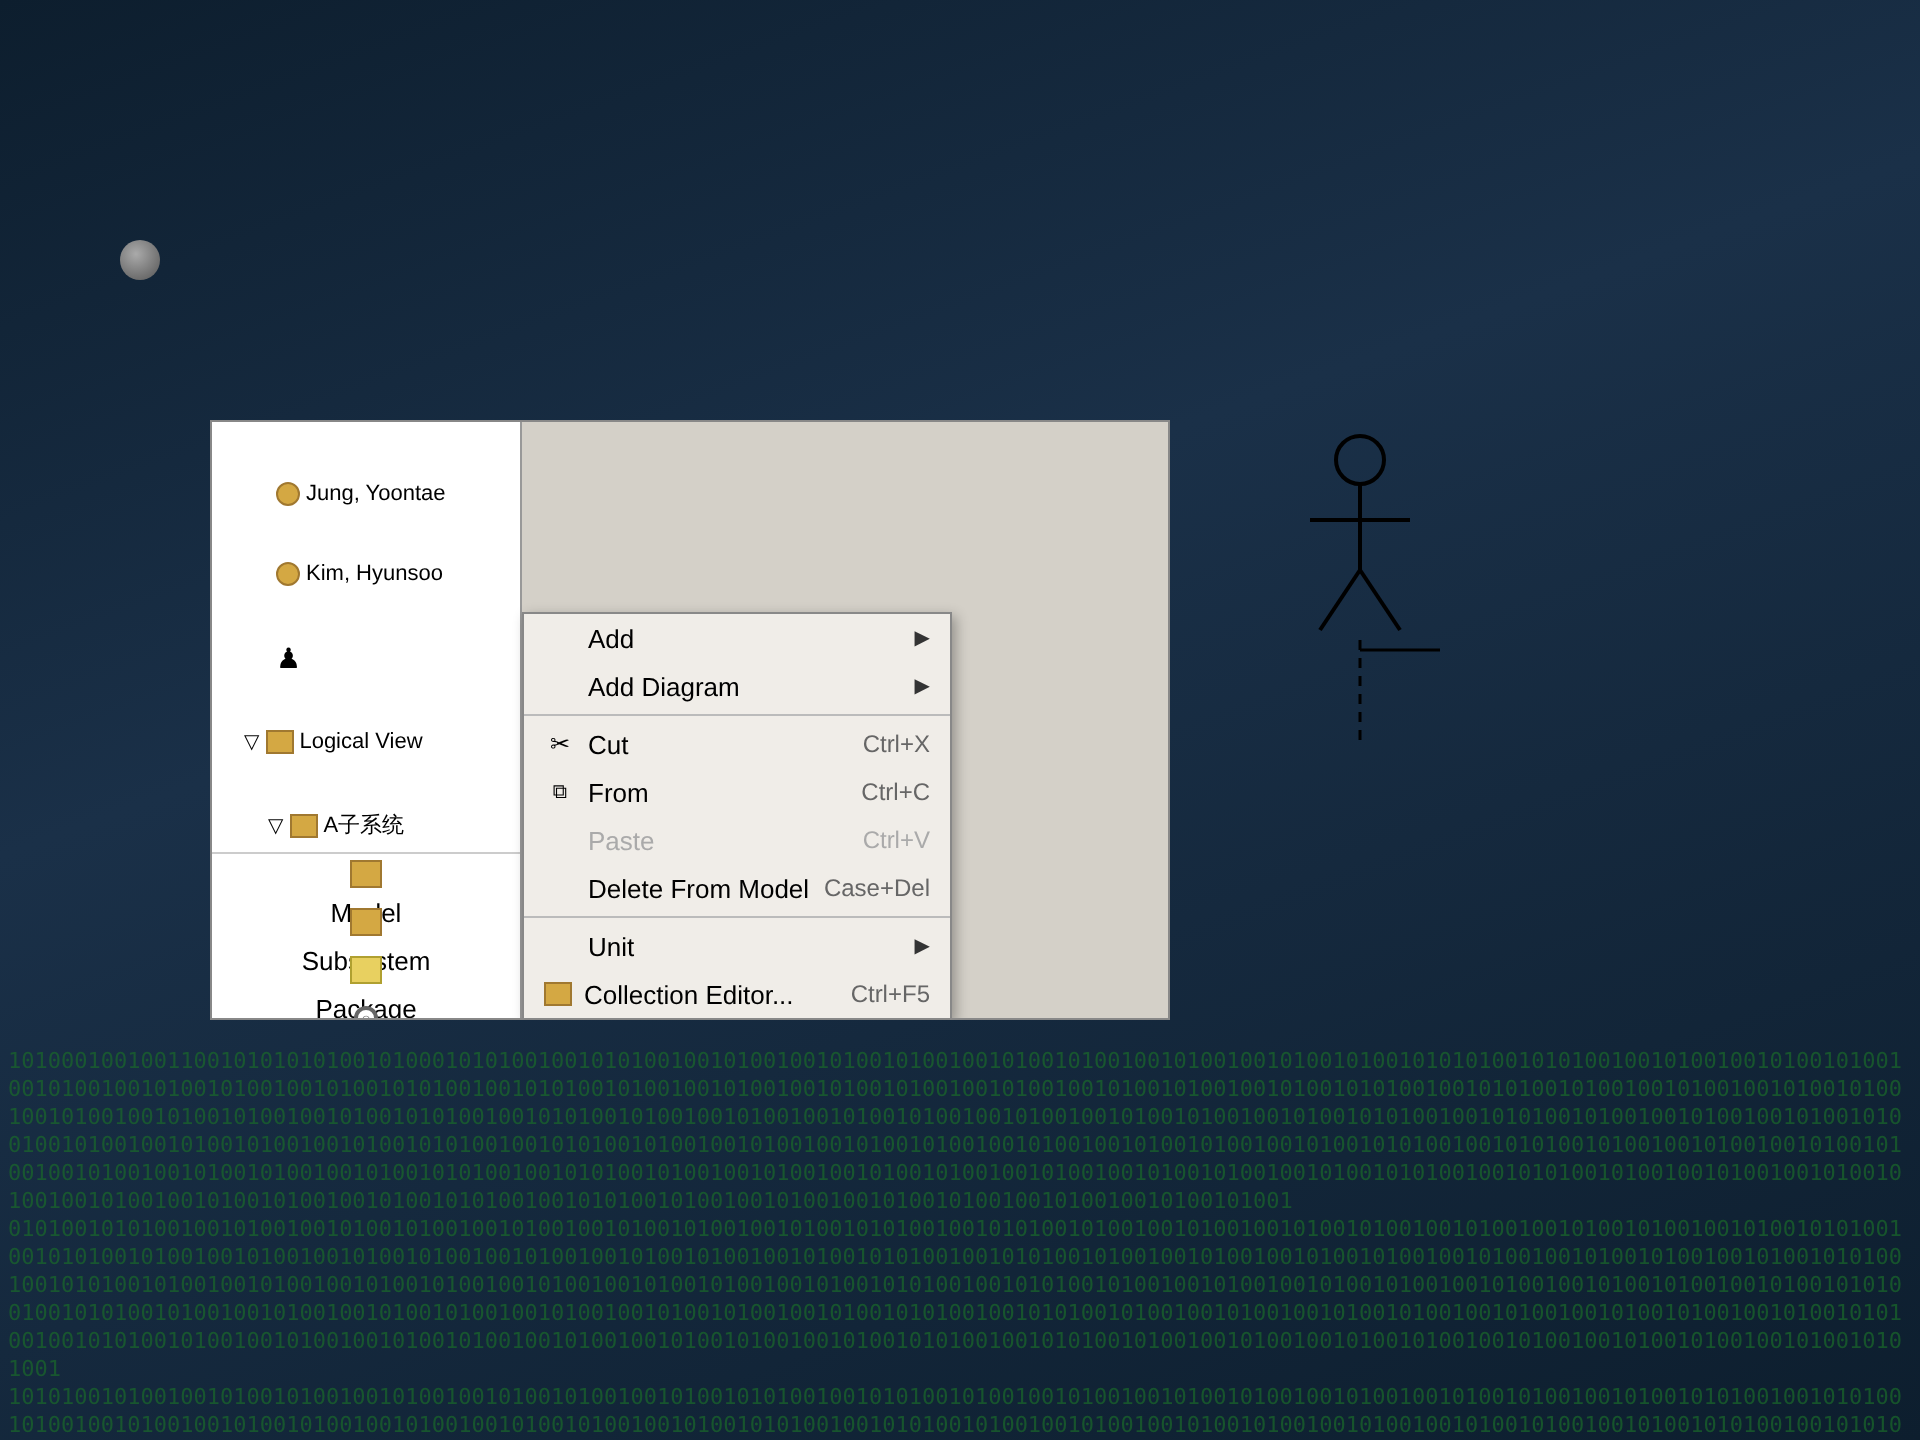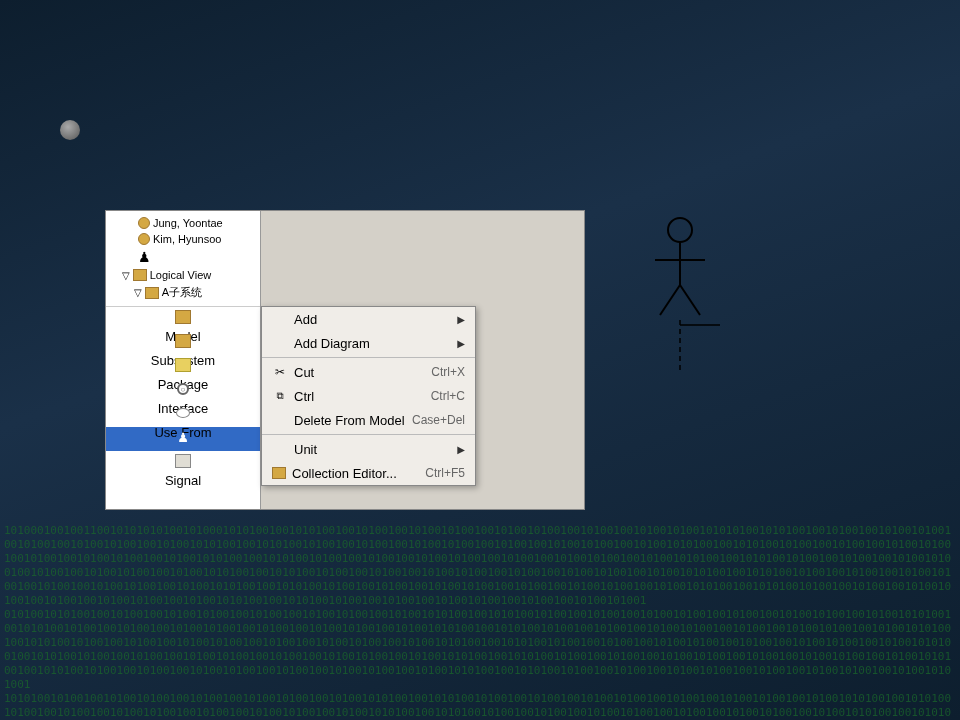--- a/index.html
+++ b/index.html
@@ -136,20 +136,21 @@
       color: #000;
       border-bottom: 1px solid #ccc;
     }
 
     .tree-node {
       display: flex;
       align-items: center;
       padding: 2px 4px;
       font-size: 12px;
       gap: 4px;
+      margin-top: 24px;
     }
 
     
     .context-menu {
       position: absolute;
       top: 95px;
       left: 155px;
       width: 215px;
       background: #f0ede8;
       border: 1px solid #888;
@@ -349,25 +350,32 @@
       <div class="menu-left">
         <div class="icon-small" style="font-size:12px;">✂</div>
         <span>Cut</span>
       </div>
       <span class="shortcut">Ctrl+X</span>
     </div>
 
     <div class="menu-item">
       <div class="menu-left">
         <div class="icon-small" style="font-size:10px;">⧉</div>
-        <span>Ctrl</span>
+        <span>From</span>
       </div>
       <span class="shortcut">Ctrl+C</span>
     </div>
 
+    <div class="menu-item" style="color:#aaa;">
+      <div class="menu-left">
+        <div class="icon-small"></div>
+        <span>Paste</span>
+      </div>
+      <span class="shortcut" style="color:#aaa;">Ctrl+V</span>
+    </div>
 
     <div class="menu-item">
       <div class="menu-left">
         <div class="icon-small"></div>
         <span>Delete From Model</span>
       </div>
       <span class="shortcut">Case+Del</span>
     </div>
     <div class="menu-separator"></div>
 

